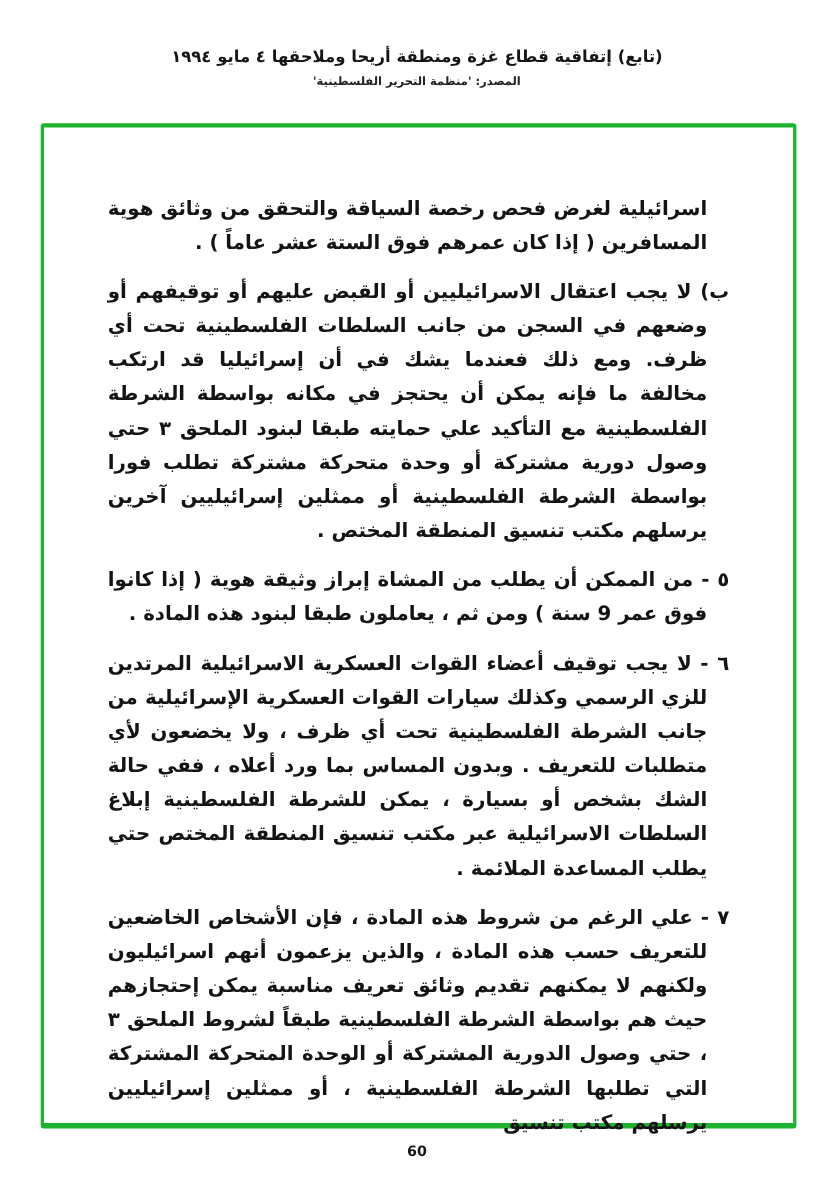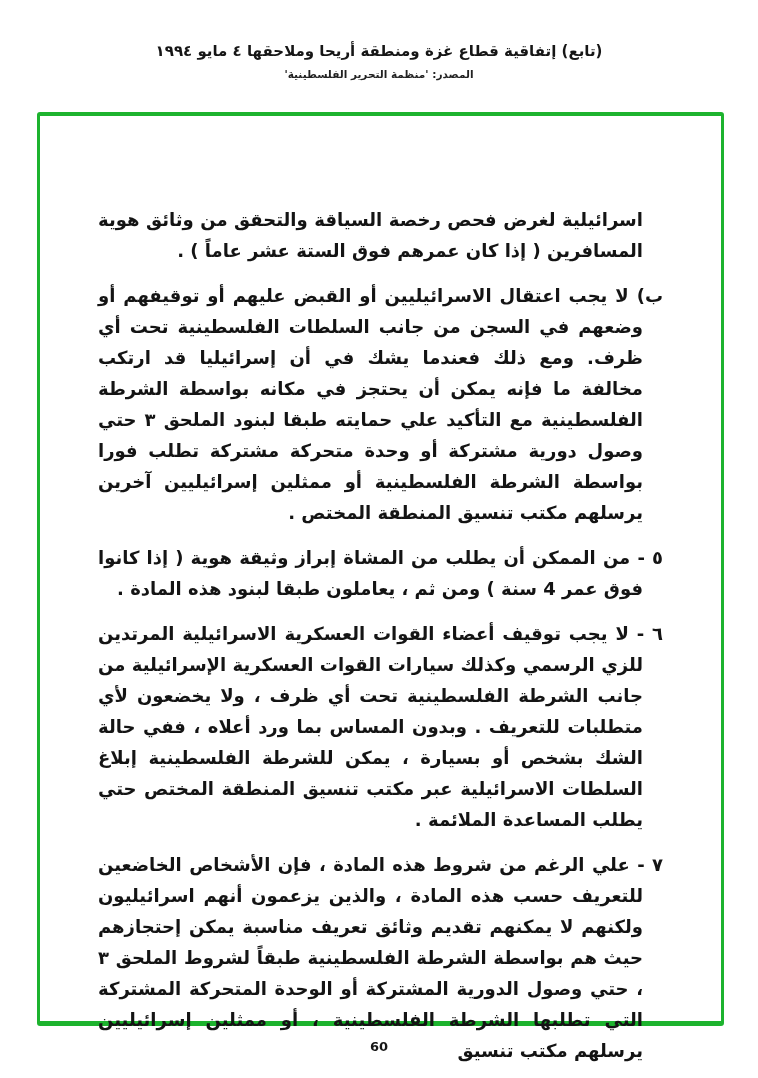--- a/index.html
+++ b/index.html
@@ -51,21 +51,20 @@
     background: #ffffff;
   }
   .text-area {
     direction: rtl;
     text-align: justify;
     padding: 58px 58px 0 58px;
     font-size: 18px;
     line-height: 31px;
     font-weight: bold;
     color: #141414;
-    margin-top: 30px;
   }
   .para {
     margin: 0 0 14px 0;
     padding-right: 20px;
     text-indent: -20px;
   }
   .para.continuation {
     text-indent: 0;
   }
   .footer {
@@ -91,21 +90,21 @@
     <div class="doc-source">المصدر:  'منظمة التحرير الفلسطينية'</div>
   </div>
 
   <div class="content-box">
     <div class="text-area">
 
       <p class="para continuation"><span>اسرائيلية لغرض فحص رخصة السياقة والتحقق من وثائق هوية المسافرين ( إذا كان عمرهم فوق الستة عشر عاماً ) .</span></p>
 
       <p class="para"><span class="marker">ب)</span> <span>لا يجب اعتقال الاسرائيليين أو القبض عليهم أو توقيفهم أو وضعهم في السجن من جانب السلطات الفلسطينية تحت أي ظرف. ومع ذلك فعندما يشك في أن إسرائيليا قد ارتكب مخالفة ما فإنه يمكن أن يحتجز في مكانه بواسطة الشرطة الفلسطينية مع التأكيد علي حمايته طبقا لبنود الملحق ٣ حتي وصول دورية مشتركة أو وحدة متحركة مشتركة تطلب فورا بواسطة الشرطة الفلسطينية أو ممثلين إسرائيليين آخرين يرسلهم مكتب تنسيق المنطقة المختص .</span></p>
 
-      <p class="para"><span class="marker">٥ -</span> <span>من الممكن أن يطلب من المشاة إبراز وثيقة هوية ( إذا كانوا فوق عمر 4 سنة ) ومن ثم ، يعاملون طبقا لبنود هذه المادة .</span></p>
+      <p class="para"><span class="marker">٥ -</span> <span>من الممكن أن يطلب من المشاة إبراز وثيقة هوية ( إذا كانوا فوق عمر 9 سنة ) ومن ثم ، يعاملون طبقا لبنود هذه المادة .</span></p>
 
       <p class="para"><span class="marker">٦ -</span> <span>لا يجب توقيف أعضاء القوات العسكرية الاسرائيلية المرتدين للزي الرسمي وكذلك سيارات القوات العسكرية الإسرائيلية من جانب الشرطة الفلسطينية تحت أي ظرف ، ولا يخضعون لأي متطلبات للتعريف . وبدون المساس بما ورد أعلاه ، ففي حالة الشك بشخص أو بسيارة ، يمكن للشرطة الفلسطينية إبلاغ السلطات الاسرائيلية عبر مكتب تنسيق المنطقة المختص حتي يطلب المساعدة الملائمة .</span></p>
 
       <p class="para"><span class="marker">٧ -</span> <span>علي الرغم من شروط هذه المادة ، فإن الأشخاص الخاضعين للتعريف حسب هذه المادة ، والذين يزعمون أنهم اسرائيليون ولكنهم لا يمكنهم تقديم وثائق تعريف مناسبة يمكن إحتجازهم حيث هم بواسطة الشرطة الفلسطينية طبقاً لشروط الملحق ٣ ، حتي وصول الدورية المشتركة أو الوحدة المتحركة المشتركة التي تطلبها الشرطة الفلسطينية ، أو ممثلين إسرائيليين يرسلهم مكتب تنسيق</span></p>
 
     </div>
   </div>
 
   <div class="footer">
     <span class="page-number">60</span>

